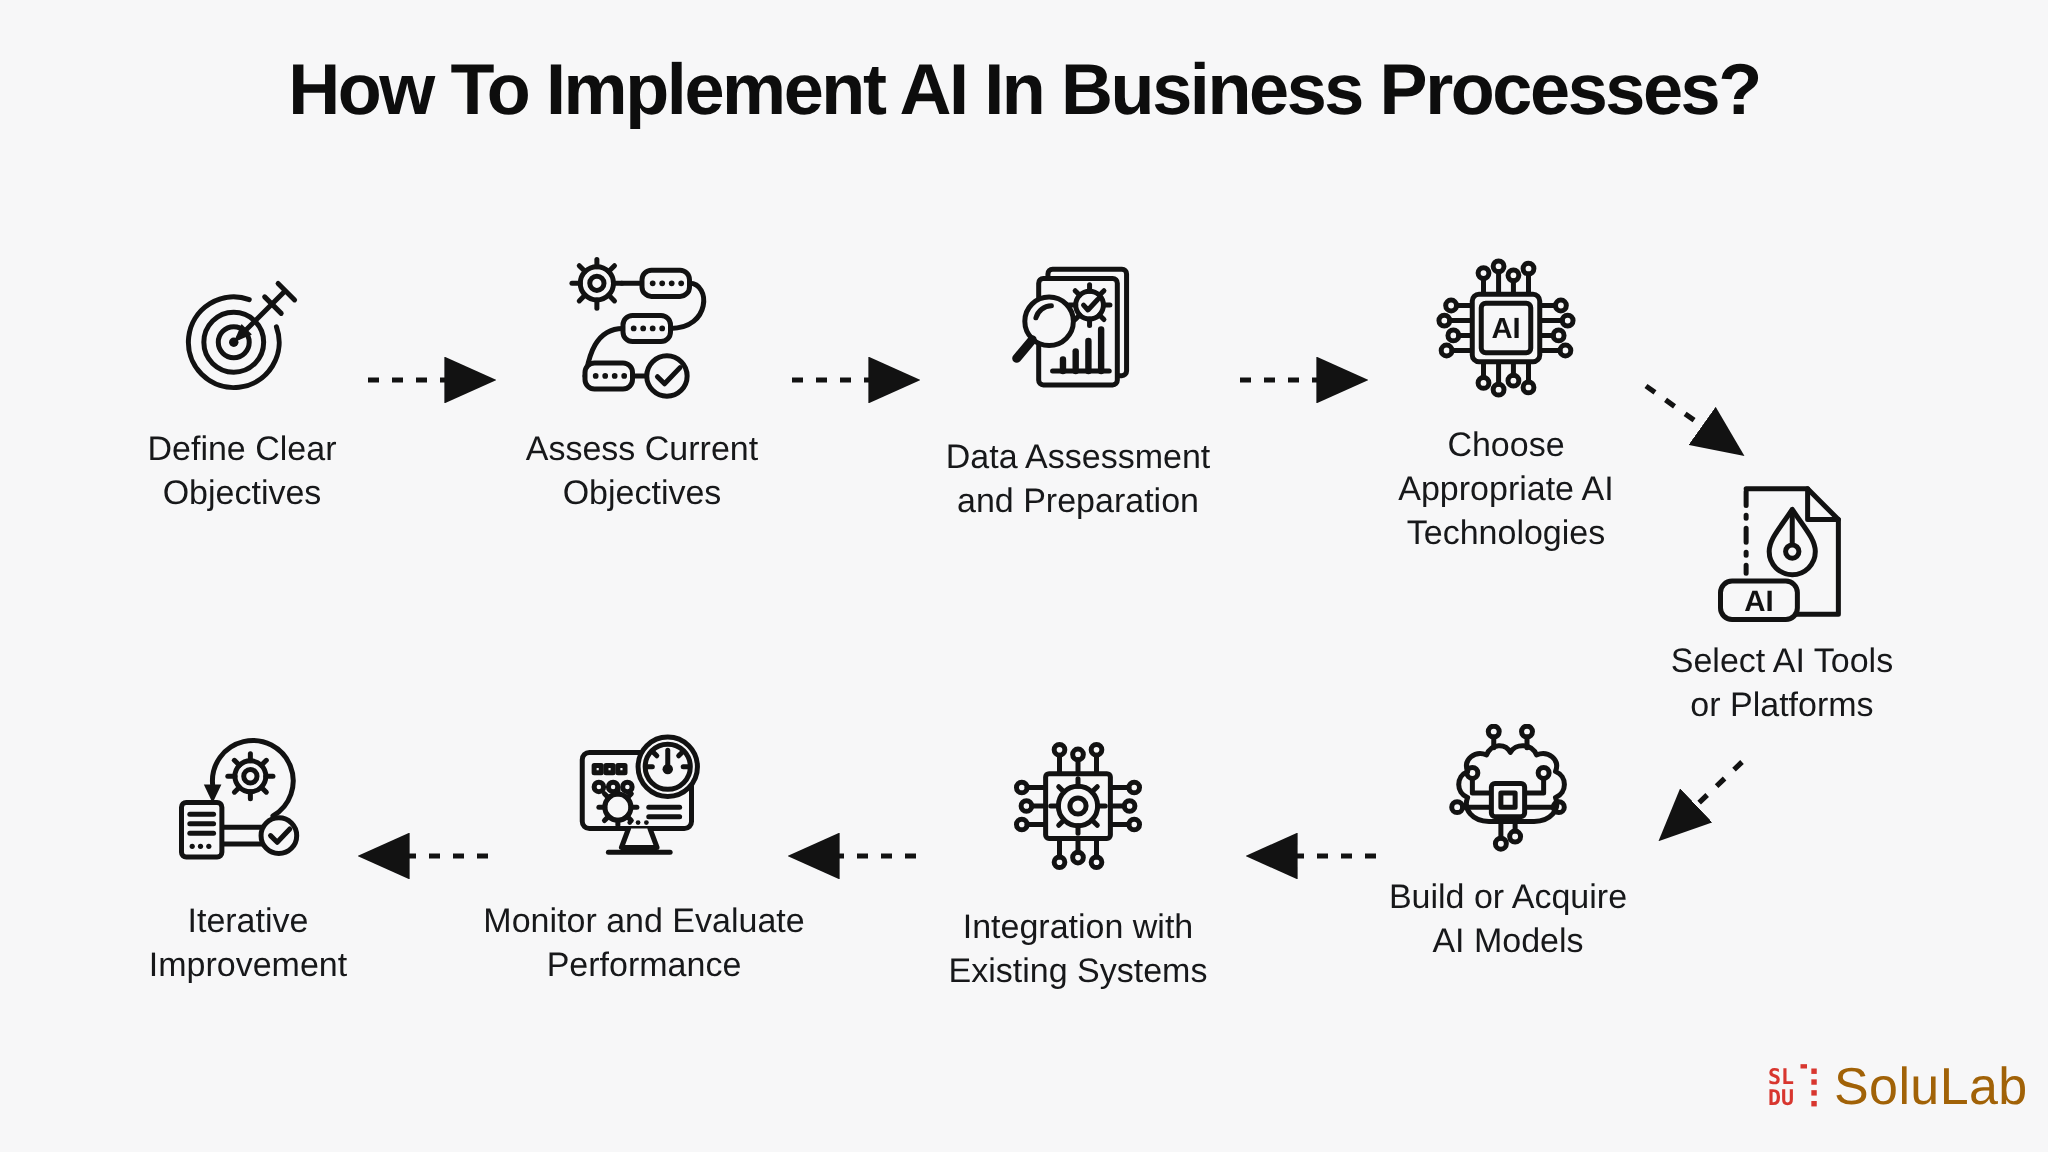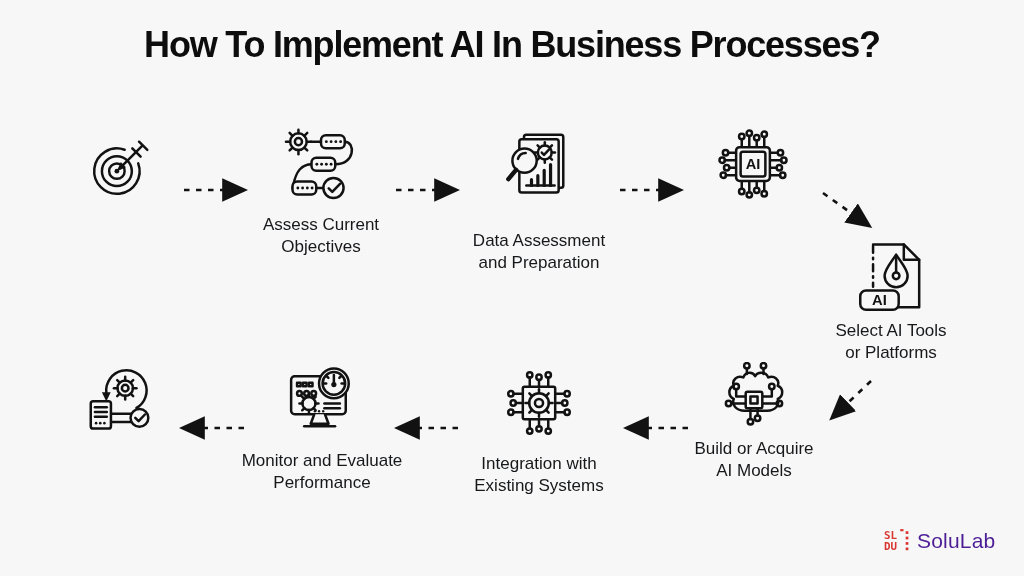--- a/index.html
+++ b/index.html
@@ -16,21 +16,21 @@
   .step{position:absolute;text-align:center;}
   .step svg.icon{display:block;margin:0 auto;}
   .step .label{
     font-size:17px;line-height:1.3;font-weight:500;color:#17181a;
     white-space:pre-line;text-align:center;
   }
   .arrows{position:absolute;left:0;top:0;pointer-events:none;}
   .logo{
     position:absolute;left:884px;top:528px;display:flex;align-items:center;gap:7px;
   }
-  .logo .wordmark{font-size:21px;font-weight:500;color:#4c1d95;letter-spacing:0.2px;}
+  .logo .wordmark{font-size:26px;font-weight:500;color:#a16207;letter-spacing:0.2px;}
   
   svg.icon *{vector-effect:non-scaling-stroke;}
   svg.icon .s{fill:none;stroke:#121212;stroke-width:2.5;stroke-linecap:round;stroke-linejoin:round;}
   svg.icon .sb{fill:#f7f7f8;stroke:#121212;stroke-width:2.5;stroke-linecap:round;stroke-linejoin:round;}
   svg.icon .f{fill:#121212;stroke:none;}
   svg.icon text{stroke:none;fill:#121212;font-family:"Liberation Sans",sans-serif;font-weight:bold;}
 </style>
 </head>
 <body>
 
@@ -60,20 +60,22 @@
     <svg class="icon" width="66" height="66" viewBox="0 0 64 64">
       <path class="s" d="M35.5,15.3 A22,22 0 1 0 48.7,28.5"></path>
       <circle class="s" cx="28" cy="36" r="14.5"></circle>
       <circle class="s" cx="28" cy="36" r="7.5"></circle>
       <circle class="f" cx="28" cy="36" r="2.3"></circle>
       <line class="s" x1="52.5" y1="11.5" x2="30.5" y2="33.5"></line>
       <path class="f" d="M28,36 L36.8,32.2 L31.8,27.2 Z"></path>
       <path class="s" d="M49.5,7.5 L57.5,15.5"></path>
       <path class="s" d="M43,14 L51,22"></path>
     </svg>
+    <div class="label" style="margin-top:14px">Define Clear
+Objectives</div>
   </div>
 
   <div class="step" style="left:231px;top:128px;width:180px">
     <svg class="icon" width="76" height="76" viewBox="0 0 64 64">
       <path class="s" d="M23.5,11.5 L32,11.5"></path>
       <path class="s" d="M52,11.5 C61,11.5 61,30.5 44,30.5"></path>
       <path class="s" d="M24,30.5 C9,30.5 9,50.5 8,50.5"></path>
       <path class="s" d="M28,50.5 L34,50.5"></path>
       <circle class="s" cx="13" cy="11.5" r="7"></circle>
       <circle class="s" cx="13" cy="11.5" r="3"></circle>
@@ -135,21 +137,21 @@
       <g stroke="#121212" stroke-width="3.2" stroke-linecap="round">
         <line x1="25.5" y1="48" x2="25.5" y2="43"></line>
         <line x1="31" y1="48" x2="31" y2="39.5"></line>
         <line x1="36.5" y1="48" x2="36.5" y2="35"></line>
         <line x1="42" y1="48" x2="42" y2="30"></line>
       </g>
       <circle class="sb" cx="19.5" cy="26.5" r="10.5"></circle>
       <path class="s" d="M13.8,25 A 7,7 0 0 1 20.5,19.8"></path>
       <line x1="12.2" y1="34.5" x2="5.5" y2="42.5" stroke="#121212" stroke-width="4.5" stroke-linecap="round"></line>
     </svg>
-    <div class="label" style="margin-top:26px">Data Assessment
+    <div class="label" style="margin-top:14px">Data Assessment
 and Preparation</div>
   </div>
 
   <div class="step" style="left:683px;top:128px;width:140px">
     <svg class="icon" width="72" height="72" viewBox="0 0 64 64">
       <g class="s">
         <line x1="22" y1="17" x2="22" y2="10"></line>
           <line x1="28.7" y1="17" x2="28.7" y2="7"></line>
           <line x1="35.3" y1="17" x2="35.3" y2="11"></line>
           <line x1="42" y1="17" x2="42" y2="8"></line>
@@ -181,20 +183,23 @@
           <circle cx="5.6" cy="42" r="2.4"></circle>
         <circle cx="56.4" cy="22" r="2.4"></circle>
           <circle cx="59.4" cy="28.7" r="2.4"></circle>
           <circle cx="55.4" cy="35.3" r="2.4"></circle>
           <circle cx="58.4" cy="42" r="2.4"></circle>
       </g>
       <rect class="sb" x="17" y="17" width="30" height="30" rx="3"></rect>
       <rect class="s" x="21" y="21" width="22" height="22" rx="2"></rect>
       <text x="32" y="36.5" font-size="13" text-anchor="middle">AI</text>
     </svg>
+    <div class="label" style="margin-top:12px">Choose
+Appropriate AI
+Technologies</div>
   </div>
 
   <div class="step" style="left:821px;top:238px;width:140px">
     <svg class="icon" width="82" height="82" viewBox="0 0 64 64">
       <path class="s" d="M18,54 H 54 V 17 L 42,5 H 18"></path>
       <path class="s" d="M42,5 V 17 H 54"></path>
       <path class="s" stroke-dasharray="7 5 1.5 5" d="M18,6 V 38"></path>
       <path class="sb" d="M36,13 C 31.5,20 27,24.5 27,29.5 A 9,9 0 0 0 45,29.5 C 45,24.5 40.5,20 36,13 Z"></path>
       <line class="s" x1="36" y1="15.5" x2="36" y2="26.5"></line>
       <circle class="sb" cx="36" cy="29.5" r="2.6"></circle>
@@ -350,20 +355,22 @@
           <line x1="7.5" y1="46" x2="17.5" y2="46"></line>
         </g>
       <g class="f">
           <circle cx="8.5" cy="51.5" r="1.1"></circle>
           <circle cx="12" cy="51.5" r="1.1"></circle>
           <circle cx="15.5" cy="51.5" r="1.1"></circle>
         </g>
       <circle class="sb" cx="45" cy="47" r="7.5"></circle>
       <path class="s" d="M41.5,47 l2.8,2.8 l5.3,-5.6"></path>
     </svg>
+    <div class="label" style="margin-top:12px">Iterative
+Improvement</div>
   </div>
 
   <div class="logo">
     <svg width="26" height="26" viewBox="0 0 24 24">
       <g fill="#d8362f">
         <text x="0" y="10" font-family="DejaVu Sans Mono, monospace" font-weight="bold" font-size="10" fill="#d8362f">SL</text>
         <text x="0" y="20" font-family="DejaVu Sans Mono, monospace" font-weight="bold" font-size="10" fill="#d8362f">DU</text>
         <rect x="15" y="1" width="3" height="2"></rect>
         <rect x="20" y="3" width="2.5" height="2.5"></rect>
         <rect x="20" y="8" width="2.5" height="2.5"></rect>

